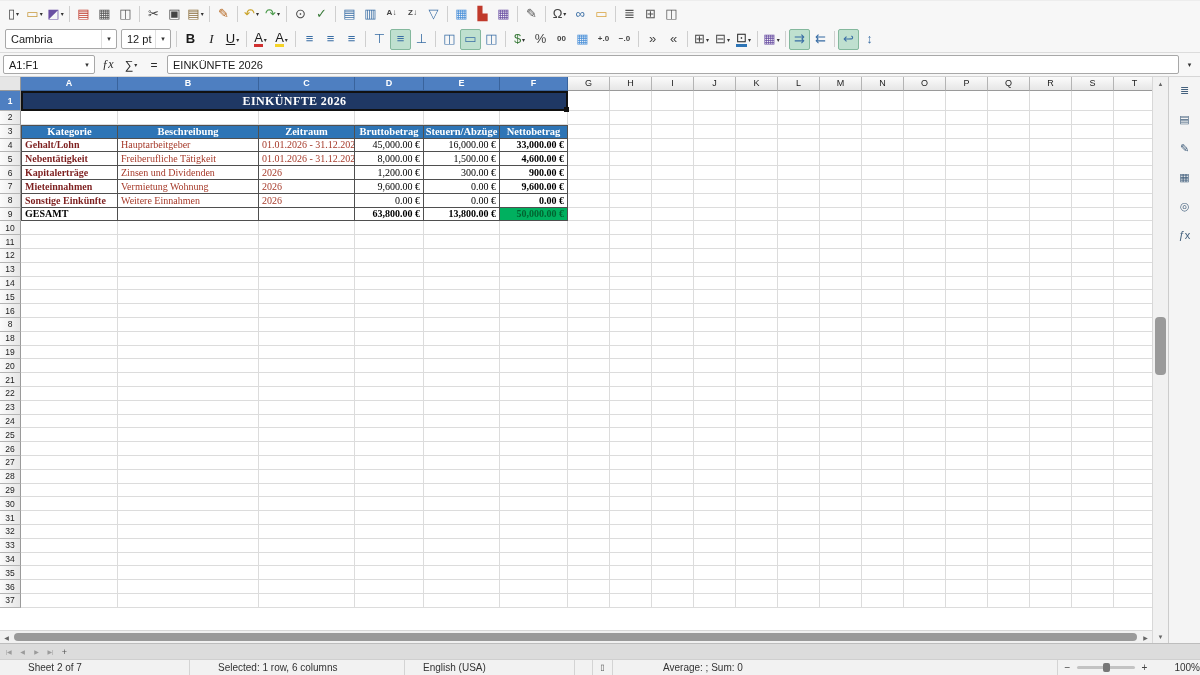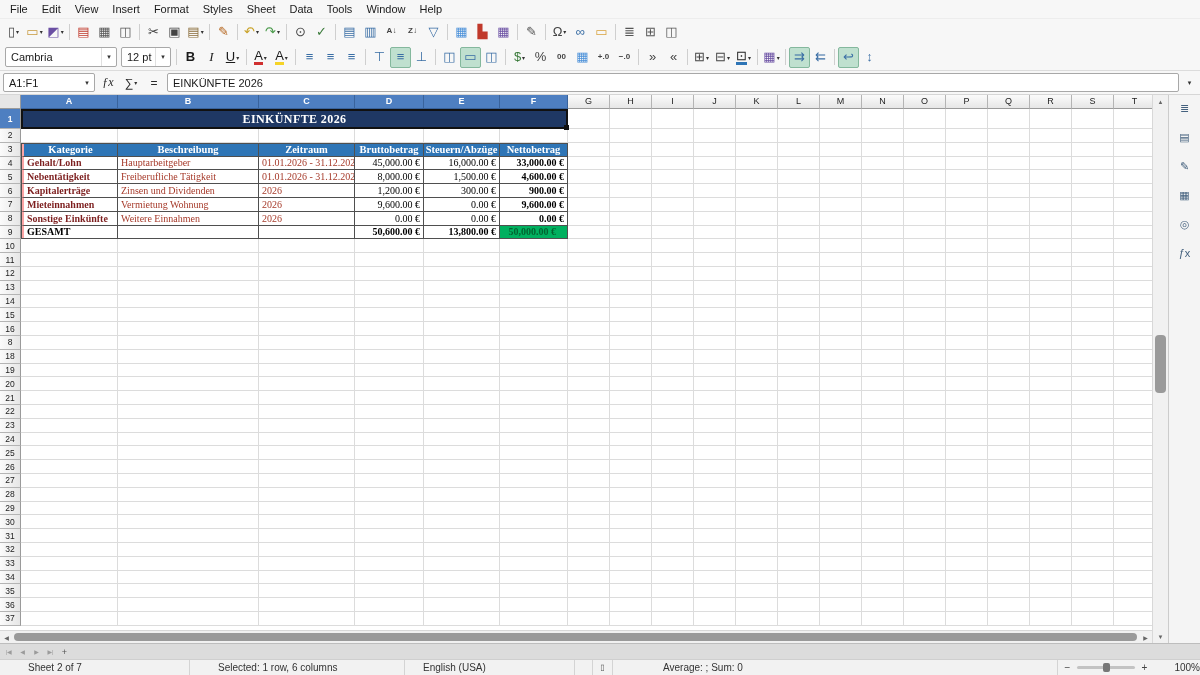--- a/index.html
+++ b/index.html
@@ -42,23 +42,23 @@
 .gl-v{position:absolute;top:0;width:1px;background:#dcdcdc;pointer-events:none}
 .gl-h{position:absolute;left:0;height:1px;background:#dcdcdc;pointer-events:none}
 .cell{position:absolute;display:flex;align-items:center;overflow:hidden;white-space:nowrap;background:#fff;font-family:"Liberation Serif",serif;font-size:10px;color:#000}
 .cell.title{background:var(--title-bg,#1f3864);color:#fff;font-weight:bold;font-size:12px;justify-content:center;letter-spacing:.4px}
 .cell.head{background:var(--header-bg,#2e75b6);color:#fff;font-weight:bold;font-size:10.5px;justify-content:center}
 .cell.cat{color:var(--cat-text,#7d1f1f);font-weight:bold;padding-left:3px}
 .cell.catb{font-weight:bold;padding-left:3px}
 .cell.desc{color:var(--detail-text,#a63a2a);padding-left:3px}
 .cell.num{justify-content:flex-end;padding-right:3px}
 .cell.numb{justify-content:flex-end;padding-right:3px;font-weight:bold}
-.cell.green{background:var(--total-bg,#00b05f);color:var(--total-text,#006430);font-weight:bold;justify-content:flex-end;padding-right:11px}
+.cell.green{background:var(--total-bg,#00b05f);color:var(--total-text,#006430);font-weight:bold;justify-content:flex-end;padding-right:3px}
 .cell.bordered{border-right:1px solid #4f4f4f;border-bottom:1px solid #4f4f4f}
-.cell.bl{border-left:3px solid #fca5a5}
+.cell.bl{border-left:1px solid #fca5a5}
 .cell.bt{border-top:1px solid #4f4f4f}
 .table-frame{position:absolute;border:1px solid #4f4f4f;pointer-events:none;z-index:2}
 .sel-rect{position:absolute;border:2px solid #111;z-index:3;pointer-events:none}
 .sel-handle{position:absolute;width:5px;height:5px;background:#111;z-index:4}
 .hscroll{flex:0 0 13px;position:relative;background:#f1f1f1;border-top:1px solid #d8d8d8}
 .hs-arrow{position:absolute;top:0;width:13px;height:12px;display:flex;align-items:center;justify-content:center;font-size:6px;color:#666}
 .hs-left{left:0}.hs-right{right:0}
 .hthumb{position:absolute;left:14px;right:15px;top:2px;height:8px;border-radius:4px;background:#9a9a9a}
 .vscroll{flex:0 0 16px;position:relative;background:#f1f1f1;border-left:1px solid #d8d8d8;display:flex;flex-direction:column;justify-content:space-between}
 .varrow{height:13px;display:flex;align-items:center;justify-content:center;font-size:6px;color:#666}
@@ -84,33 +84,20 @@
 .zoomarea{flex:0 0 96px;display:flex;align-items:center;justify-content:flex-end;gap:4px;padding-right:4px;border-right:none}
 .zbtn{width:11px;text-align:center;font-size:10px;color:#444}
 .ztrack{position:relative;width:58px;height:3px;background:#c3c3c3;border-radius:2px}
 .zthumb{position:absolute;left:26px;top:-3px;width:7px;height:9px;background:#777;border-radius:2px}
 .sb-pct{flex:0 0 46px;display:flex;align-items:center;justify-content:flex-end;}
 </style>
 </head>
 <body>
 
 <div id="app">
-  <div class="menubar">
-      <div class="menu-item">File</div>
-      <div class="menu-item">Edit</div>
-      <div class="menu-item">View</div>
-      <div class="menu-item">Insert</div>
-      <div class="menu-item">Format</div>
-      <div class="menu-item">Styles</div>
-      <div class="menu-item">Sheet</div>
-      <div class="menu-item">Data</div>
-      <div class="menu-item">Tools</div>
-      <div class="menu-item">Window</div>
-      <div class="menu-item">Help</div>
-    </div>
   <div class="toolbar" id="toolbar-main">
       <div class="tbtn">
         <span class="glyph" style="color: rgb(68, 68, 68);">▯</span>
         <span class="dd">▾</span>
       </div>
       <div class="tbtn">
         <span class="glyph" style="color: rgb(200, 154, 63);">▭</span>
         <span class="dd">▾</span>
       </div>
       <div class="tbtn">
@@ -504,21 +491,21 @@
             <div class="cell numb bordered" style="left: 479px; top: 89px; width: 68px; height: 13.8px;">9,600.00 €</div>
             <div class="cell cat bordered bl" style="left: 0px; top: 102.8px; width: 97px; height: 13.8px;">Sonstige Einkünfte</div>
             <div class="cell desc bordered" style="left: 97px; top: 102.8px; width: 141px; height: 13.8px;">Weitere Einnahmen</div>
             <div class="cell desc bordered" style="left: 238px; top: 102.8px; width: 96px; height: 13.8px;">2026</div>
             <div class="cell num bordered" style="left: 334px; top: 102.8px; width: 69px; height: 13.8px;">0.00 €</div>
             <div class="cell num bordered" style="left: 403px; top: 102.8px; width: 76px; height: 13.8px;">0.00 €</div>
             <div class="cell numb bordered" style="left: 479px; top: 102.8px; width: 68px; height: 13.8px;">0.00 €</div>
             <div class="cell catb bordered bl" style="left: 0px; top: 116.6px; width: 97px; height: 13.8px;">GESAMT</div>
             <div class="cell plain bordered" style="left: 97px; top: 116.6px; width: 141px; height: 13.8px;"></div>
             <div class="cell plain bordered" style="left: 238px; top: 116.6px; width: 96px; height: 13.8px;"></div>
-            <div class="cell numb bordered" style="left: 334px; top: 116.6px; width: 69px; height: 13.8px;">50,600.00 €</div>
+            <div class="cell numb bordered" style="left: 334px; top: 116.6px; width: 69px; height: 13.8px;">63,800.00 €</div>
             <div class="cell numb bordered" style="left: 403px; top: 116.6px; width: 76px; height: 13.8px;">13,800.00 €</div>
             <div class="cell green bordered" style="left: 479px; top: 116.6px; width: 68px; height: 13.8px;">50,000.00 €</div>
             <div class="table-frame" style="left: 0px; top: 33.8px; width: 547px; height: 96.6px;"></div>
             <div class="sel-rect" style="left: 0px; top: 0px; width: 547px; height: 20px;"></div>
             <div class="sel-handle" style="left: 543px; top: 16px;"></div>
           </div>
       </div>
       <div class="hscroll">
         <div class="hs-arrow hs-left">◀</div>
         <div class="hthumb"></div>

